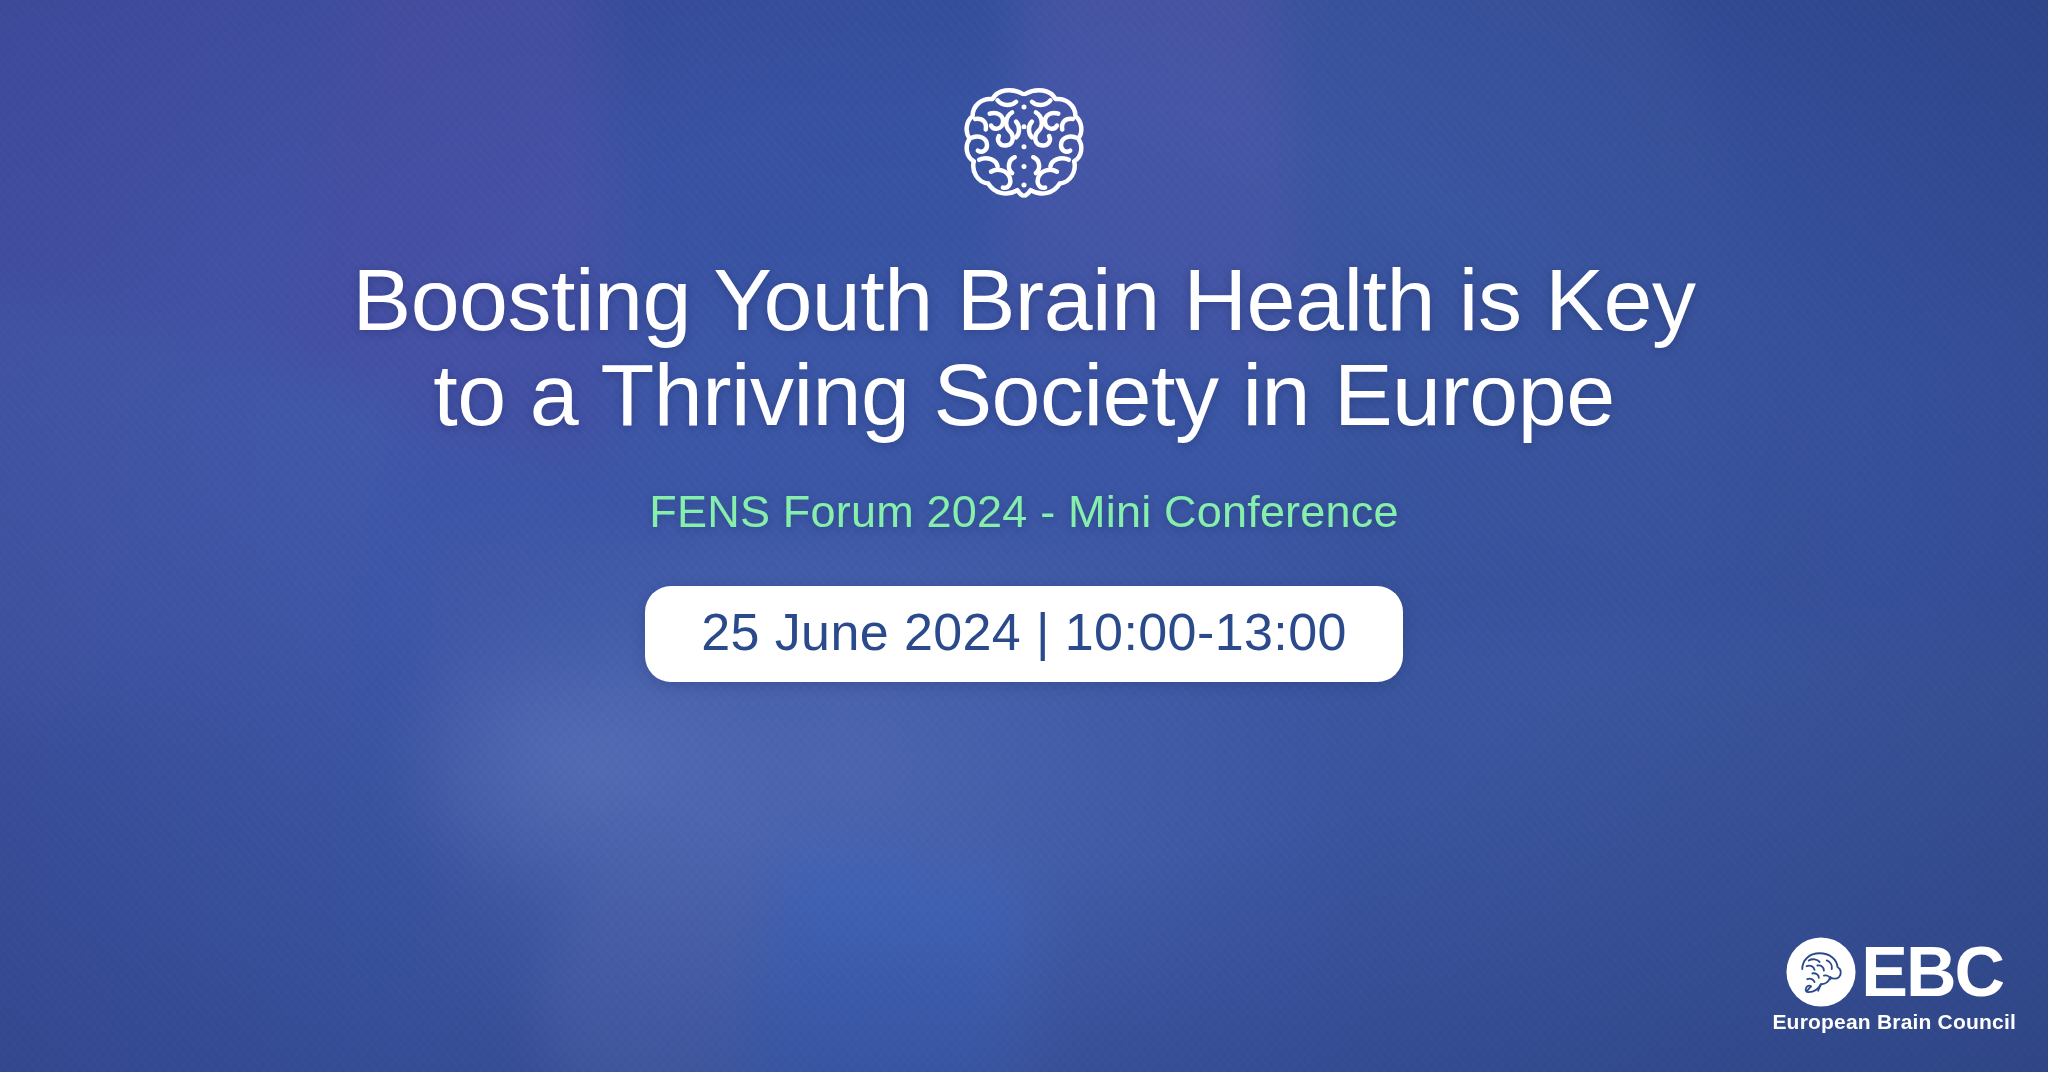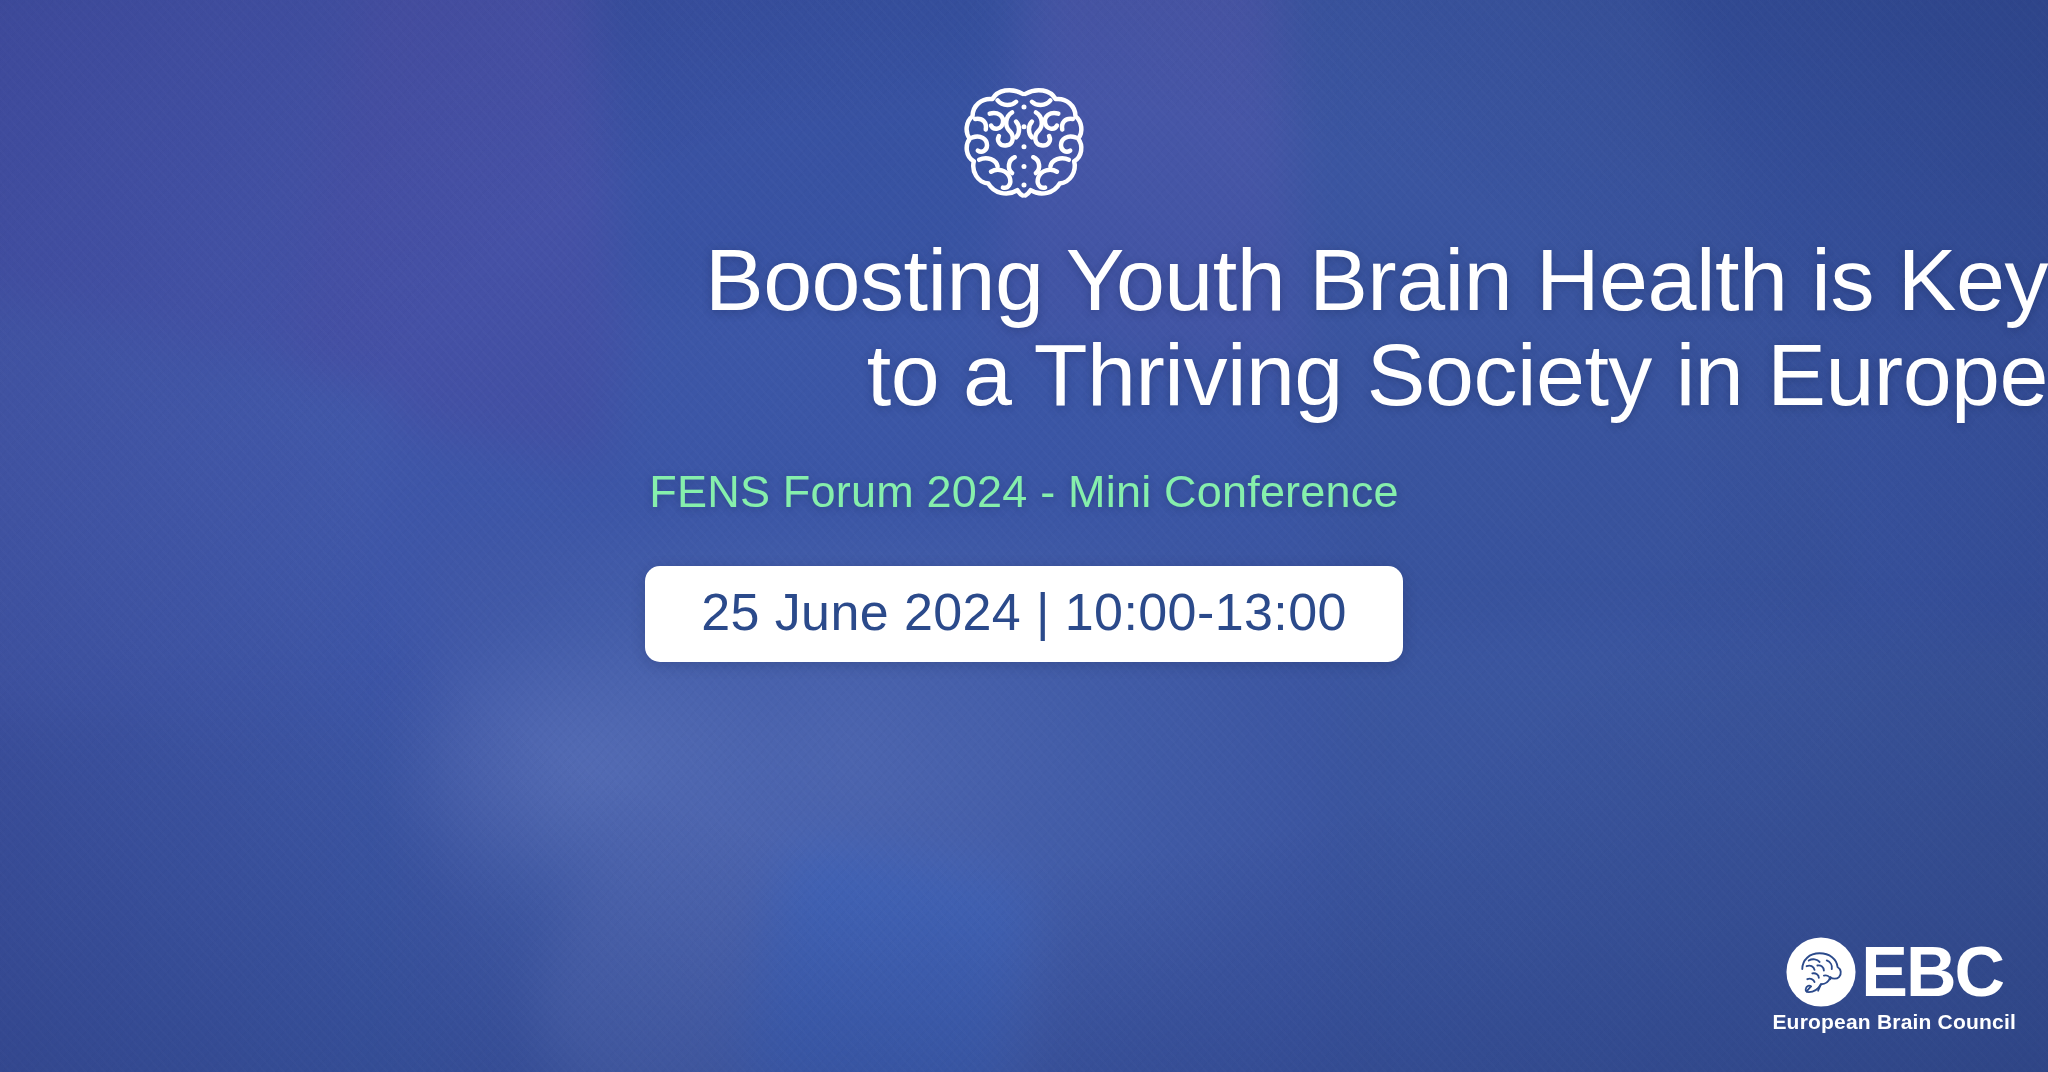--- a/index.html
+++ b/index.html
@@ -134,23 +134,23 @@
   
   .content {
     position:absolute; inset:0;
     display:flex; flex-direction:column; align-items:center;
     z-index:5;
   }
 
   .brain-icon { margin-top:78px; width:132px; height:132px; display:block; }
 
   .title {
-    margin-top:22px;
+    margin-top:42px;
     width:100%;
-    text-align:right;
+    text-align:center;
     color:#ffffff;
     font-size:88px;
     line-height:1.08;
     font-weight:400;
     letter-spacing:-0.5px;
     text-shadow:0 2px 10px rgba(18,30,74,.30);
   }
   .title-line { display:block; white-space:nowrap; }
 
   .subtitle {
@@ -160,21 +160,21 @@
     font-weight:400;
     letter-spacing:.2px;
     text-shadow:0 2px 8px rgba(18,30,74,.28);
     white-space:nowrap;
   }
 
   .date-pill {
     margin-top:48px;
     background:#ffffff;
     color:#2b4a8b;
-    border-radius:15px;
+    border-radius:26px;
     padding:16px 56px 20px;
     font-size:52px;
     font-weight:400;
     letter-spacing:.4px;
     white-space:nowrap;
     box-shadow:0 3px 14px rgba(16,28,70,.22);
   }
 
   
   .ebc-logo {

